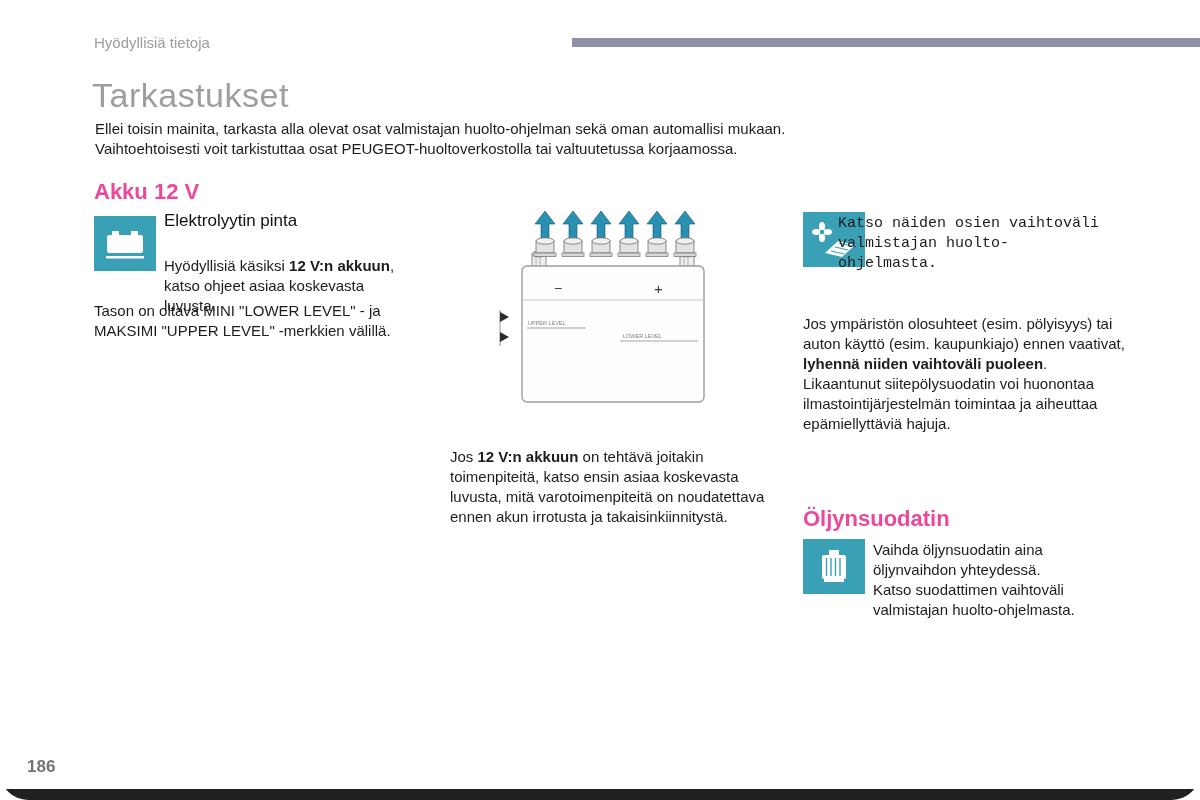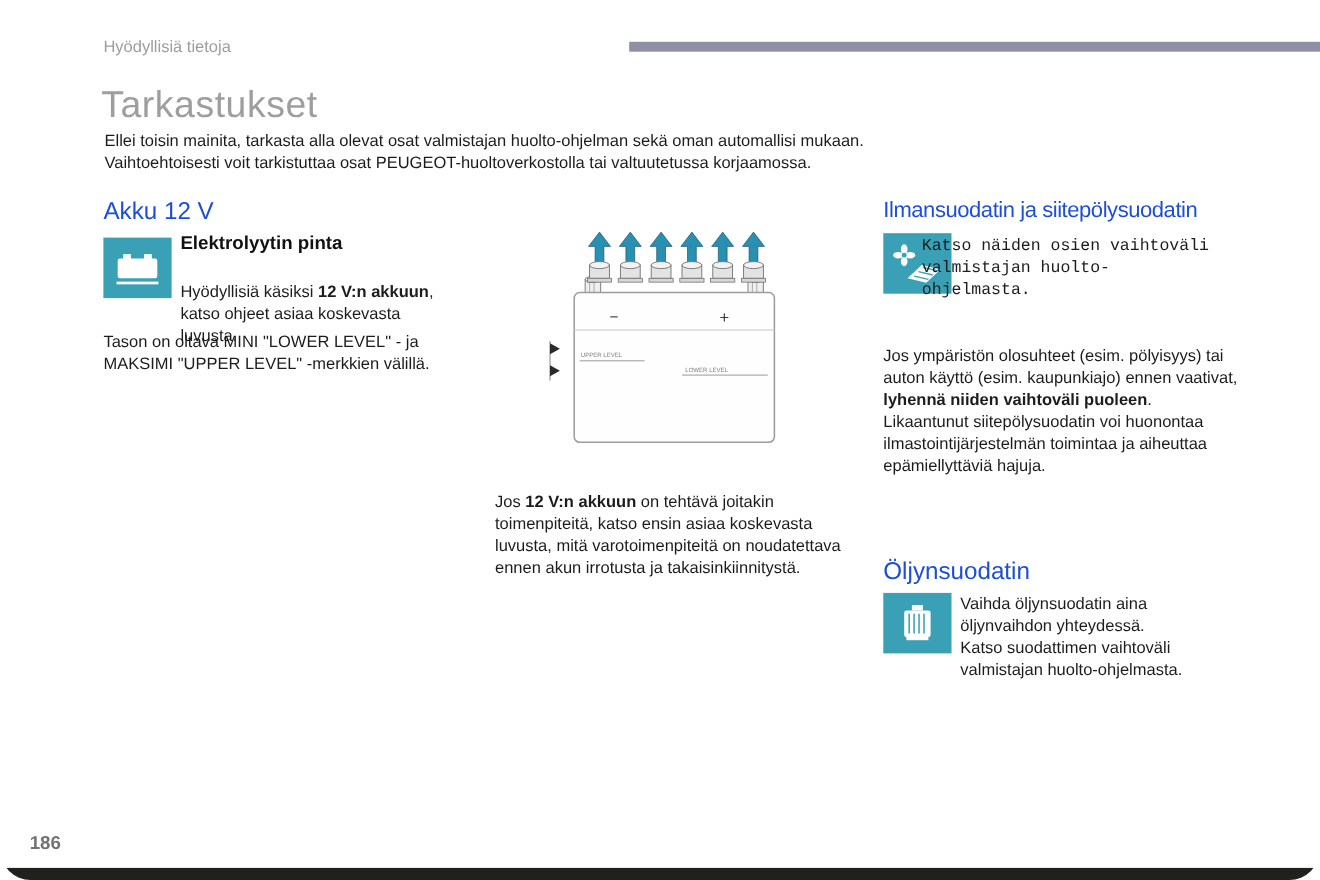--- a/index.html
+++ b/index.html
@@ -12,22 +12,22 @@
   *{box-sizing:border-box;margin:0;padding:0;}
   body{background:#ffffff;font-family:"Liberation Sans",sans-serif;}
   .page{position:relative;width:1200px;height:800px;background:#ffffff;overflow:hidden;color:#1c1c1c;border-radius:28px;}
   .abs{position:absolute;}
   .running-header{left:94px;top:34px;font-size:15px;color:var(--heading-gray);}
   .top-bar{left:572px;top:38px;width:628px;height:9px;background:var(--top-bar);}
   .page-title{left:92px;top:76px;font-size:34px;font-weight:400;color:#9e9e9e;letter-spacing:0.5px;}
   .body-text{font-size:15px;line-height:20px;color:#1c1c1c;}
   .prewrap{white-space:pre-line;}
   .intro{left:95px;top:119px;width:720px;}
-  .section-h1{font-size:22px;font-weight:normal;color:#1d4ed8;}
-  .section-h2{font-size:17px;font-weight:bold;color:#111;}
+  .section-h1{font-size:22px;font-weight:bold;color:#ec4899;}
+  .section-h2{font-size:17px;font-weight:normal;color:#111;}
   .tile{width:62px;height:55px;background:var(--accent);display:flex;align-items:center;justify-content:center;}
   .pgnum{left:27px;top:757px;font-size:17px;font-weight:bold;color:#737373;}
   .bottom-bar{left:0;top:789px;width:1200px;height:11px;background:var(--bottom-bar);}
   .cond{letter-spacing:-0.4px;}
   svg text{font-family:"Liberation Sans",sans-serif;}
 </style>
 </head>
 <body>
 
 <div class="page">
@@ -133,21 +133,20 @@
         <polygon points="8,102 8,112 17,107"></polygon>
         <polygon points="8,122 8,132 17,127"></polygon>
       </g>
     </svg>
   </div>
 
   <div class="abs body-text prewrap" style="left:450px;top:427px;width:334px;">
     <div><span>Jos </span><b>12 V:n akkuun</b><span> on tehtävä joitakin toimenpiteitä, katso ensin asiaa koskevasta luvusta, mitä varotoimenpiteitä on noudatettava ennen akun irrotusta ja takaisinkiinnitystä.</span></div>
   </div>
 
-  <div class="abs section-h1 cond" style="left:803px;top:180px;font-size:20px;">Ilmansuodatin ja siitepölysuodatin</div>
 
   <div class="abs tile" style="left:803px;top:212px;">
     <svg width="46" height="38" viewBox="0 0 46 38">
       <g fill="#ffffff">
         <ellipse cx="11" cy="5.5" rx="3" ry="4.5"></ellipse>
         <ellipse cx="11" cy="16.5" rx="3" ry="4.5"></ellipse>
         <ellipse cx="5.5" cy="11" rx="4.5" ry="3"></ellipse>
         <ellipse cx="16.5" cy="11" rx="4.5" ry="3"></ellipse>
         <circle cx="11" cy="11" r="2.2" style="fill:var(--accent)"></circle>
       </g>

